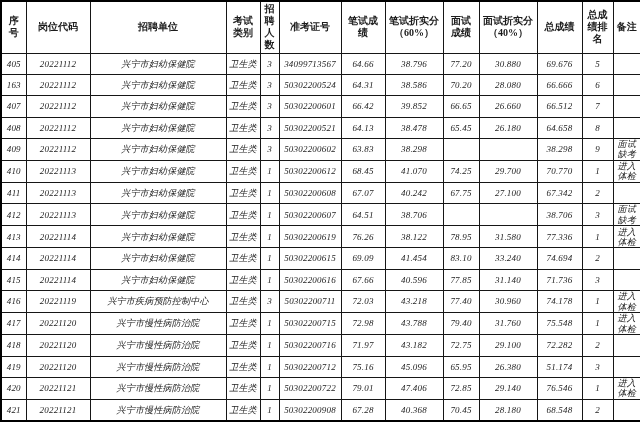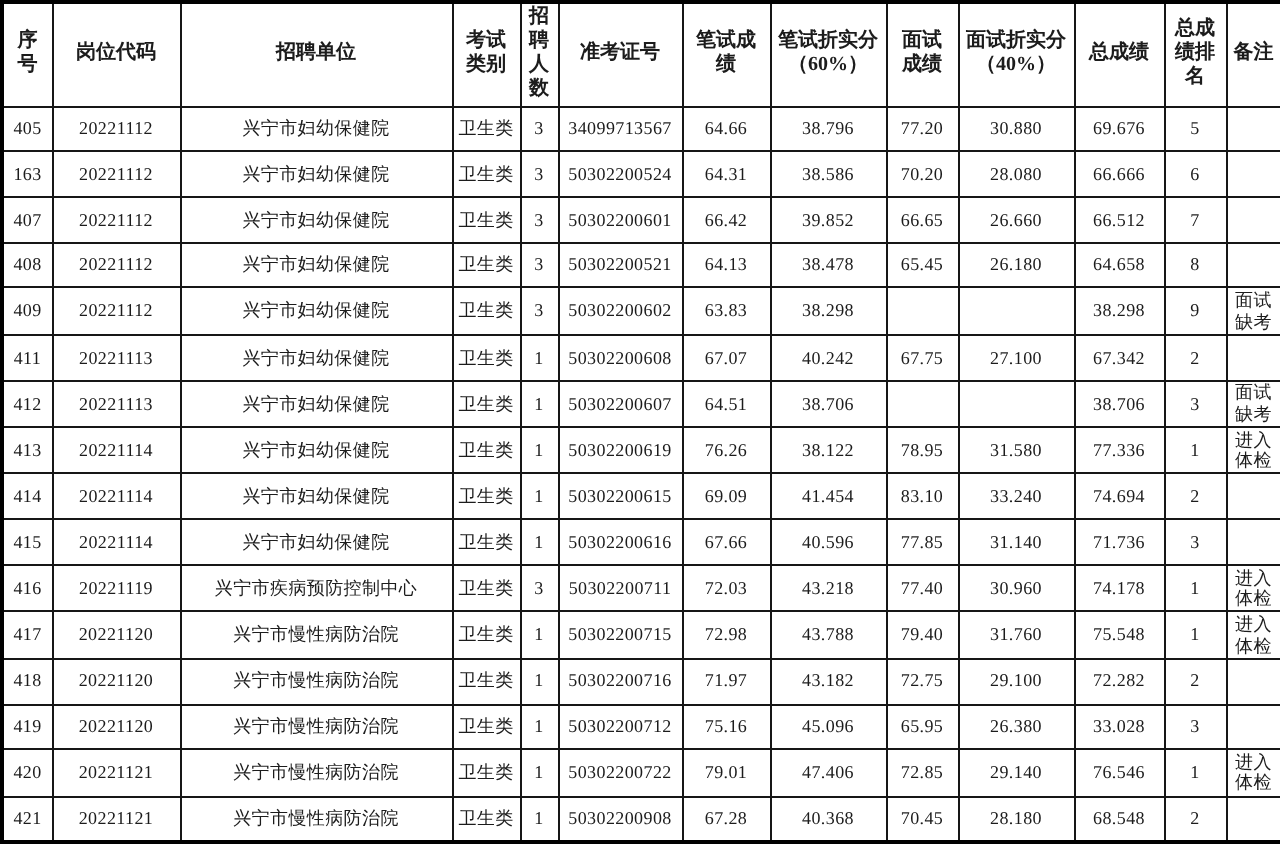--- a/index.html
+++ b/index.html
@@ -13,21 +13,21 @@
     width:640px;height:422px;
     border:2px solid #000000;
     background:#ffffff;
   }
   th,td{
     border:1px solid #161616;
     text-align:center;vertical-align:middle;
     padding:0 1px;overflow:hidden;
   }
   thead tr{height:52px;}
-  tbody tr{height:21px;}
+  tbody tr{height:21px;font-style:italic;}
   th{
     font-size:10px;font-weight:bold;line-height:1.2;
     white-space:pre-line;
   }
   td{
     font-size:9px;line-height:1.15;
     word-break:break-all;letter-spacing:0.2px;
   }
 </style>
 </head>
@@ -147,20 +147,35 @@
         <td data-name="cell-ticket-no">50302200602</td>
         <td data-name="cell-written-score">63.83</td>
         <td data-name="cell-written-weighted">38.298</td>
         <td data-name="cell-interview-score"></td>
         <td data-name="cell-interview-weighted"></td>
         <td data-name="cell-total-score">38.298</td>
         <td data-name="cell-total-rank">9</td>
         <td data-name="cell-remark">面试缺考</td>
       </tr>
       <tr data-name="table-row">
+        <td data-name="cell-index">410</td>
+        <td data-name="cell-post-code">20221113</td>
+        <td data-name="cell-unit">兴宁市妇幼保健院</td>
+        <td data-name="cell-exam-type">卫生类</td>
+        <td data-name="cell-recruit-count">1</td>
+        <td data-name="cell-ticket-no">50302200612</td>
+        <td data-name="cell-written-score">68.45</td>
+        <td data-name="cell-written-weighted">41.070</td>
+        <td data-name="cell-interview-score">74.25</td>
+        <td data-name="cell-interview-weighted">29.700</td>
+        <td data-name="cell-total-score">70.770</td>
+        <td data-name="cell-total-rank">1</td>
+        <td data-name="cell-remark">进入体检</td>
+      </tr>
+      <tr data-name="table-row">
         <td data-name="cell-index">411</td>
         <td data-name="cell-post-code">20221113</td>
         <td data-name="cell-unit">兴宁市妇幼保健院</td>
         <td data-name="cell-exam-type">卫生类</td>
         <td data-name="cell-recruit-count">1</td>
         <td data-name="cell-ticket-no">50302200608</td>
         <td data-name="cell-written-score">67.07</td>
         <td data-name="cell-written-weighted">40.242</td>
         <td data-name="cell-interview-score">67.75</td>
         <td data-name="cell-interview-weighted">27.100</td>
@@ -277,21 +292,21 @@
         <td data-name="cell-index">419</td>
         <td data-name="cell-post-code">20221120</td>
         <td data-name="cell-unit">兴宁市慢性病防治院</td>
         <td data-name="cell-exam-type">卫生类</td>
         <td data-name="cell-recruit-count">1</td>
         <td data-name="cell-ticket-no">50302200712</td>
         <td data-name="cell-written-score">75.16</td>
         <td data-name="cell-written-weighted">45.096</td>
         <td data-name="cell-interview-score">65.95</td>
         <td data-name="cell-interview-weighted">26.380</td>
-        <td data-name="cell-total-score">33.028</td>
+        <td data-name="cell-total-score">51.174</td>
         <td data-name="cell-total-rank">3</td>
         <td data-name="cell-remark"></td>
       </tr>
       <tr data-name="table-row">
         <td data-name="cell-index">420</td>
         <td data-name="cell-post-code">20221121</td>
         <td data-name="cell-unit">兴宁市慢性病防治院</td>
         <td data-name="cell-exam-type">卫生类</td>
         <td data-name="cell-recruit-count">1</td>
         <td data-name="cell-ticket-no">50302200722</td>

